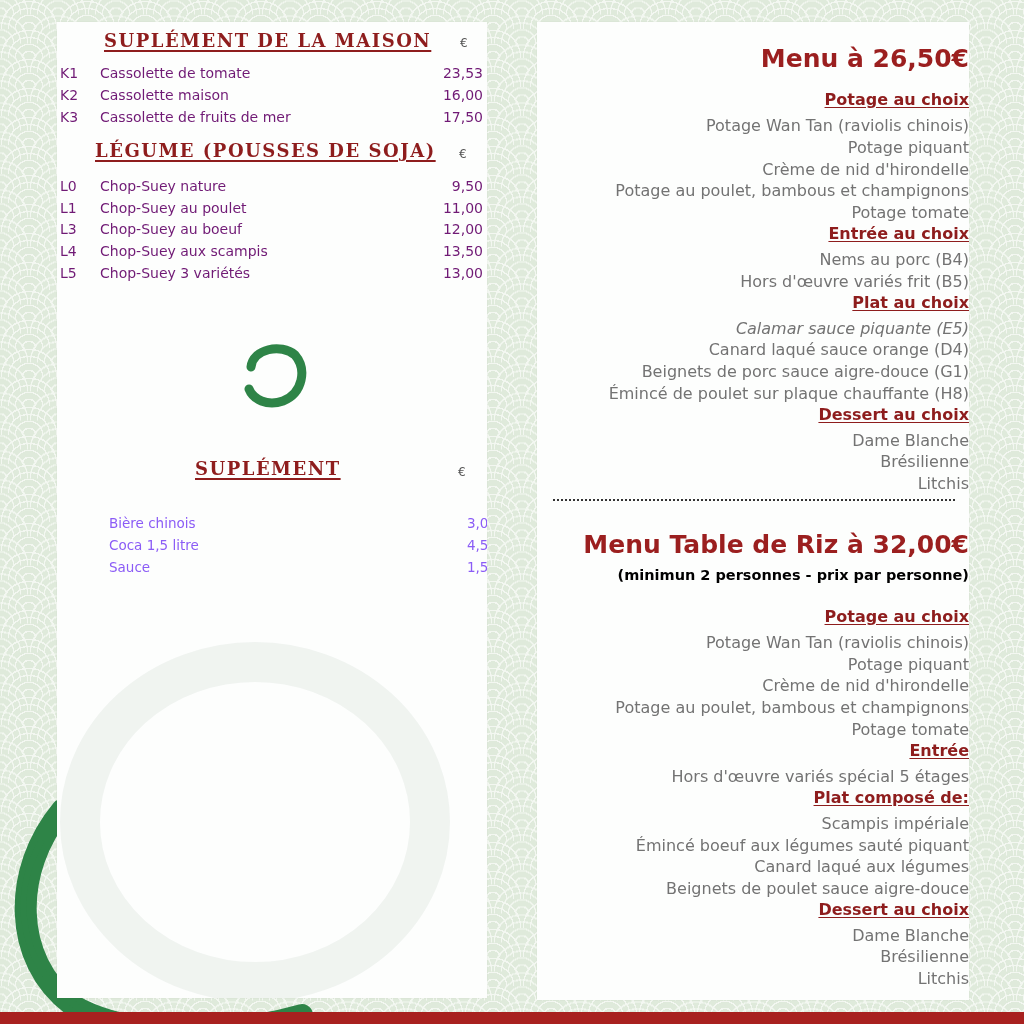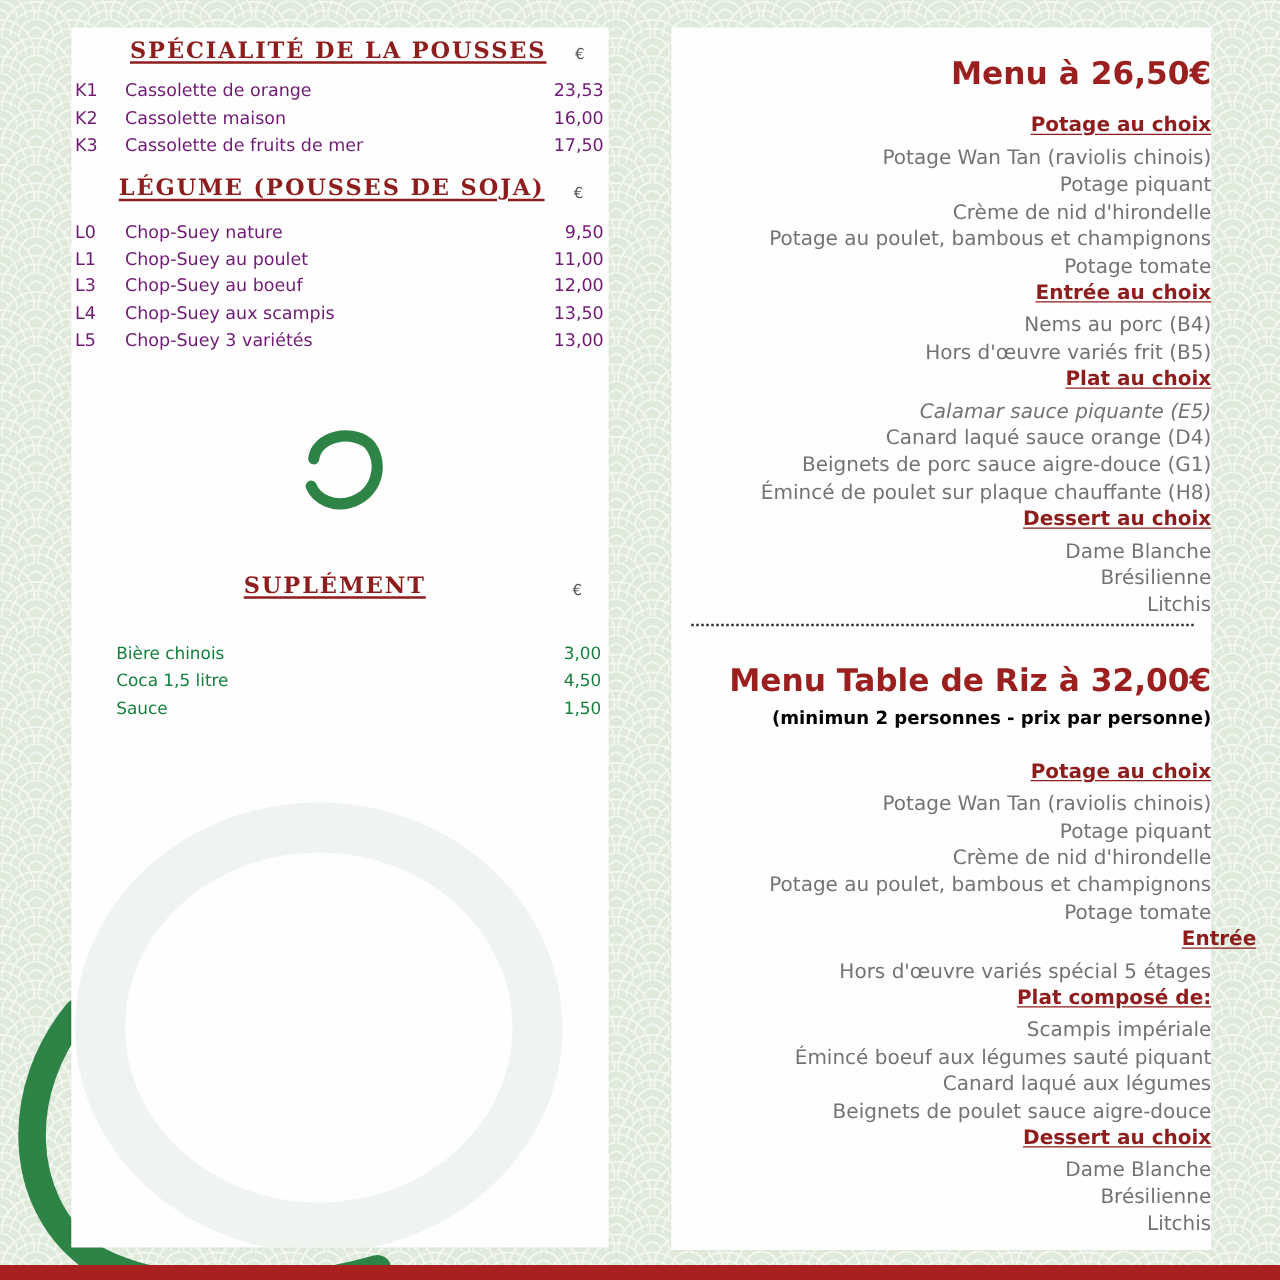--- a/index.html
+++ b/index.html
@@ -16,21 +16,21 @@
   .left{left:57px;top:22px;width:430px;height:976px;overflow:hidden;}
   .right{left:537px;top:22px;width:432px;height:978px;}
   .red-bar{position:absolute;left:0;right:0;top:1012px;height:12px;background:#a8211f;}
   .sec-title{position:absolute;font-family:"DejaVu Serif","Liberation Serif",serif;font-weight:bold;color:#8e1d1d;
     font-size:18px;letter-spacing:1.5px;text-decoration:underline;text-decoration-thickness:2px;text-underline-offset:3px;white-space:nowrap;}
   .euro{position:absolute;font-size:12px;color:#555;}
   .row{position:absolute;left:0;width:426px;height:22px;font-size:14px;color:#701a75;white-space:nowrap;}
   .row .code{position:absolute;left:3px;}
   .row .name{position:absolute;left:43px;}
   .row .price{position:absolute;right:0;}
-  .srow{position:absolute;left:0;width:424px;height:22px;font-size:13.5px;color:#15803d;white-space:nowrap;}
+  .srow{position:absolute;left:16px;width:424px;height:22px;font-size:13.5px;color:#8b5cf6;white-space:nowrap;}
   .srow .name{position:absolute;left:36px;}
   .srow .price{position:absolute;right:0;}
   .small-circle{position:absolute;left:180px;top:315px;width:72px;height:72px;}
   .faint-circle{position:absolute;left:-12px;top:605px;width:420px;height:380px;opacity:0.55;}
   .center{position:absolute;left:0;width:432px;text-align:right;white-space:nowrap;}
   .menu-title{font-weight:bold;color:#9b1f1f;font-size:25px;}
   .cat{font-weight:bold;color:#8e1d1d;font-size:16px;text-decoration:underline;text-underline-offset:2px;}
   .item{font-size:16px;color:#737373;}
   .note{font-weight:bold;color:#000000;font-size:14.5px;}
   .dots{position:absolute;left:16px;width:402px;top:477px;border-top:2px dotted #333;}
@@ -41,25 +41,25 @@
 <svg class="big-circle" viewBox="0 0 410 330">
   <path d="M60 110 C 10 170, 10 260, 70 305 C 130 340, 230 335, 300 315" fill="none" stroke="#2e8447" stroke-width="22" stroke-linecap="round"></path>
   <path d="M40 140 C 5 200, 20 270, 80 310" fill="none" stroke="#2e8447" stroke-width="6" opacity="0.8"></path>
 </svg>
 
 <div class="panel left">
   <svg class="faint-circle" viewBox="0 0 420 380">
     <ellipse cx="210" cy="195" rx="175" ry="160" fill="none" stroke="#e6ece7" stroke-width="40"></ellipse>
   </svg>
 
-  <div class="sec-title" style="left:47px;top:8px;">SPÉCIALITÉ DE LA POUSSES</div>
+  <div class="sec-title" style="left:47px;top:8px;">SUPLÉMENT DE LA MAISON</div>
   <div class="euro" style="left:403px;top:14px;">€</div>
   <div class="row" style="top:43px;">
     <span class="code">K1</span>
-    <span class="name">Cassolette de orange</span>
+    <span class="name">Cassolette de tomate</span>
     <span class="price">23,53</span>
   </div>
   <div class="row" style="top:65px;">
     <span class="code">K2</span>
     <span class="name">Cassolette maison</span>
     <span class="price">16,00</span>
   </div>
   <div class="row" style="top:87px;">
     <span class="code">K3</span>
     <span class="name">Cassolette de fruits de mer</span>
@@ -139,21 +139,21 @@
   <div class="dots"></div>
 
   <div class="center menu-title" style="top:508px;">Menu Table de Riz à 32,00€</div>
   <div class="center note" style="top:545px;">(minimun 2 personnes - prix par personne)</div>
   <div class="center cat" style="top:585px;">Potage au choix</div>
   <div class="center item" style="top:611px;">Potage Wan Tan (raviolis chinois)</div>
   <div class="center item" style="top:633px;">Potage piquant</div>
   <div class="center item" style="top:654px;">Crème de nid d'hirondelle</div>
   <div class="center item" style="top:676px;">Potage au poulet, bambous et champignons</div>
   <div class="center item" style="top:698px;">Potage tomate</div>
-  <div class="center cat" style="top:719px;padding-left:36px;">Entrée</div>
+  <div class="center cat" style="top:719px;">Entrée</div>
   <div class="center item" style="top:745px;">Hors d'œuvre variés spécial 5 étages</div>
   <div class="center cat" style="top:766px;">Plat composé de:</div>
   <div class="center item" style="top:792px;">Scampis impériale</div>
   <div class="center item" style="top:835px;">Canard laqué aux légumes</div>
   <div class="center item" style="top:814px;">Émincé boeuf aux légumes sauté piquant</div>
   <div class="center item" style="top:857px;">Beignets de poulet sauce aigre-douce</div>
   <div class="center cat" style="top:878px;">Dessert au choix</div>
   <div class="center item" style="top:904px;">Dame Blanche</div>
   <div class="center item" style="top:925px;">Brésilienne</div>
   <div class="center item" style="top:947px;">Litchis</div>

